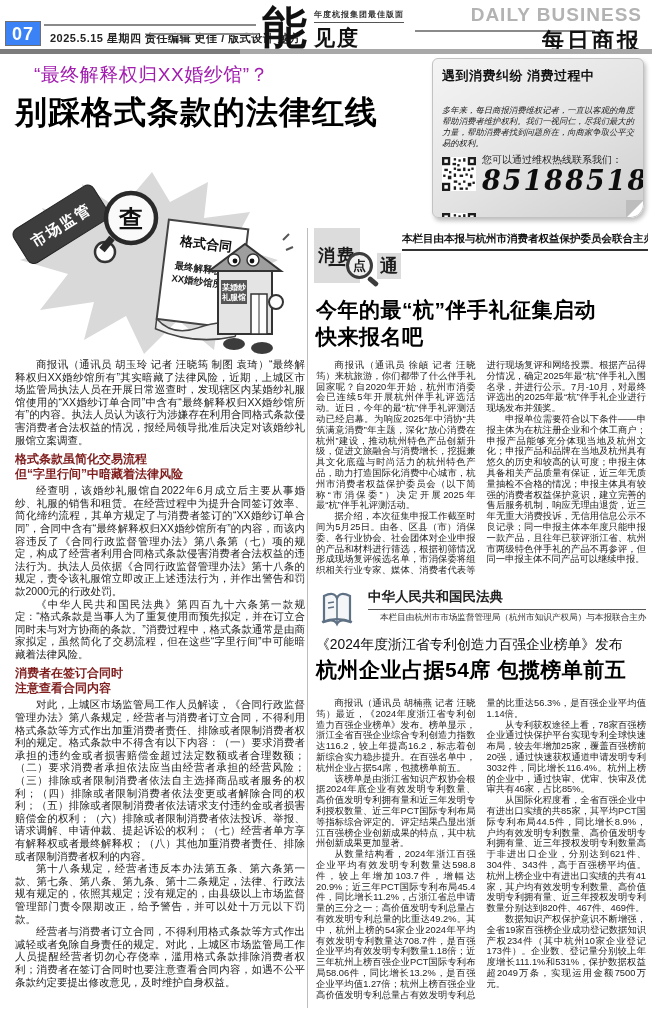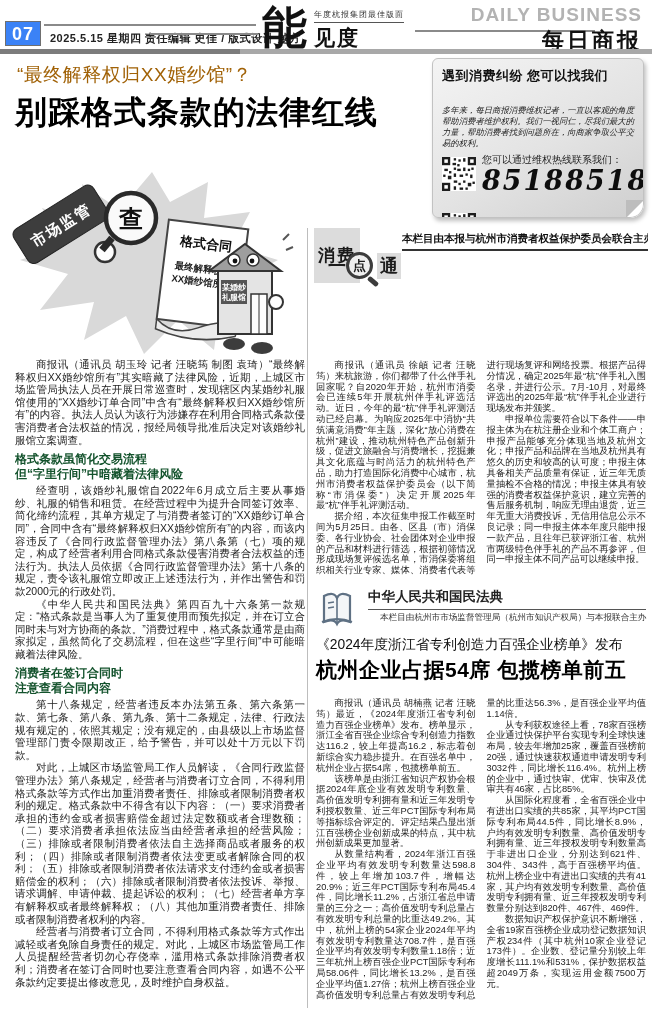--- a/index.html
+++ b/index.html
@@ -8,40 +8,40 @@
   .page { position:relative; width:652px; height:1024px; background:#fff; overflow:hidden; }
 
   
   .pageno { position:absolute; left:5px; top:21px; width:36px; height:25px; background:#3b82f6;
             color:#fff; font-size:18px; font-weight:700; text-align:center; line-height:25px; letter-spacing:1px;
             border:1px solid #6f6f6f; }
   .dateline { position:absolute; left:50px; top:31px; font-size:11px; font-weight:700; color:#222; letter-spacing:.5px; }
   .date-topline { position:absolute; left:44px; top:24px; width:212px; height:2px; background:#8a8a8a; }
   .logo-wrap { position:absolute; left:262px; top:4px; width:150px; height:48px; }
   .logo-char { position:absolute; left:0; top:0; font-size:45px; font-weight:900; line-height:48px; color:#111; }
-  .logo-award { position:absolute; left:52px; top:5px; font-size:8px; color:#333; font-weight:400; letter-spacing:1px;
+  .logo-award { position:absolute; left:52px; top:5px; font-size:8px; color:#333; font-weight:700; letter-spacing:1px;
                 border-bottom:1px solid #555; padding-bottom:2px; white-space:nowrap; }
   .logo-sub { position:absolute; left:52px; top:20px; font-size:21px; font-weight:900; color:#111; letter-spacing:2px; }
   .logo-line-l { position:absolute; left:150px; top:33px; width:108px; height:2px; background:#8a8a8a; }
   .logo-line-r { position:absolute; left:415px; top:30px; width:180px; height:2px; background:#8a8a8a; }
   .mast { position:absolute; right:10px; top:4px; text-align:right; }
   .mast-en { font-size:19px; font-weight:700; color:#b3b3b3; letter-spacing:1px; font-family:"Liberation Sans",sans-serif; }
   .mast-cn { font-size:22px; font-weight:900; color:#111; letter-spacing:3px; font-family:"DejaVu Serif","Liberation Serif",serif; }
   .header-rule { position:absolute; left:0; top:49px; width:652px; height:5px; background:#a8a8a8; }
   .header-rule-dark { position:absolute; left:0; top:49px; width:240px; height:5px; background:#7c7c7c; }
 
   
   .a1 { position:absolute; left:15px; top:62px; width:290px; }
-  .a1-kicker { font-size:19px; color:#a16207; letter-spacing:.5px; margin-left:2px; }
+  .a1-kicker { font-size:19px; color:#a21caf; letter-spacing:.5px; margin-left:19px; }
   .a1-headline { font-size:32px; font-weight:900; letter-spacing:1px; color:#000; margin-top:3px; white-space:nowrap; }
   .cartoon { position:absolute; left:12px; top:168px; width:282px; height:190px; }
   .a1-body { position:absolute; left:15px; top:358px; width:290px; height:652px; overflow:hidden;
              font-size:10.5px; line-height:12.6px; text-align:justify; color:#1d1d1d; }
   .a1-body .para { text-indent:2em; }
-  .a1-body .subhead { font-size:12px; line-height:14.5px; font-weight:700; color:#14532d; margin:6px 0 3px 0; white-space:pre-line; }
+  .a1-body .subhead { font-size:12px; line-height:14.5px; font-weight:700; color:#7f1d1d; margin:6px 0 3px 0; white-space:pre-line; }
 
   .vdivider { position:absolute; left:307px; top:228px; width:1px; height:780px; background:#bdbdbd; }
 
   
   .ad { position:absolute; left:432px; top:58px; width:212px; height:160px;
         background:linear-gradient(150deg,#f4f4f4 0%,#e3e3e3 55%,#cfcfcf 100%);
         border:1px solid #c2c2c2; border-radius:6px 6px 14px 6px; padding:8px 9px 6px 9px; overflow:hidden;
         box-shadow:2px 3px 4px rgba(0,0,0,.25); }
   .ad::after { content:""; position:absolute; right:-1px; bottom:-1px; width:0; height:0;
                border-left:18px solid #bdbdbd; border-bottom:18px solid #fff; }
@@ -152,29 +152,29 @@
   </svg>
 
   <div class="a1-body">
       <p class="para">商报讯（通讯员 胡玉玲 记者 汪晓筠 制图 袁琦）“最终解释权归XX婚纱馆所有”其实暗藏了法律风险，近期，上城区市场监管局执法人员在开展日常巡查时，发现辖区内某婚纱礼服馆使用的“XX婚纱订单合同”中含有“最终解释权归XX婚纱馆所有”的内容。执法人员认为该行为涉嫌存在利用合同格式条款侵害消费者合法权益的情况，报经局领导批准后决定对该婚纱礼服馆立案调查。</p>
       <h3 class="subhead">格式条款虽简化交易流程
 但“字里行间”中暗藏着法律风险</h3>
       <p class="para">经查明，该婚纱礼服馆自2022年6月成立后主要从事婚纱、礼服的销售和租赁。在经营过程中为提升合同签订效率、简化缔约流程，其单方规定了与消费者签订的“XX婚纱订单合同”，合同中含有“最终解释权归XX婚纱馆所有”的内容，而该内容违反了《合同行政监督管理办法》第八条第（七）项的规定，构成了经营者利用合同格式条款侵害消费者合法权益的违法行为。执法人员依据《合同行政监督管理办法》第十八条的规定，责令该礼服馆立即改正上述违法行为，并作出警告和罚款2000元的行政处罚。</p>
       <p class="para">《中华人民共和国民法典》第四百九十六条第一款规定：“格式条款是当事人为了重复使用而预先拟定，并在订立合同时未与对方协商的条款。”消费过程中，格式条款通常是由商家拟定，虽然简化了交易流程，但在这些“字里行间”中可能暗藏着法律风险。</p>
       <h3 class="subhead">消费者在签订合同时
 注意查看合同内容</h3>
+      <p class="para">对此，上城区市场监管局工作人员解读，《合同行政监督管理办法》第八条规定，经营者与消费者订立合同，不得利用格式条款等方式作出加重消费者责任、排除或者限制消费者权利的规定。格式条款中不得含有以下内容：（一）要求消费者承担的违约金或者损害赔偿金超过法定数额或者合理数额；（二）要求消费者承担依法应当由经营者承担的经营风险；（三）排除或者限制消费者依法自主选择商品或者服务的权利；（四）排除或者限制消费者依法变更或者解除合同的权利；（五）排除或者限制消费者依法请求支付违约金或者损害赔偿金的权利；（六）排除或者限制消费者依法投诉、举报、请求调解、申请仲裁、提起诉讼的权利；（七）经营者单方享有解释权或者最终解释权；（八）其他加重消费者责任、排除或者限制消费者权利的内容。</p>
       <p class="para">第十八条规定，经营者违反本办法第五条、第六条第一款、第七条、第八条、第九条、第十二条规定，法律、行政法规有规定的，依照其规定；没有规定的，由县级以上市场监督管理部门责令限期改正，给予警告，并可以处十万元以下罚款。</p>
-      <p class="para">对此，上城区市场监管局工作人员解读，《合同行政监督管理办法》第八条规定，经营者与消费者订立合同，不得利用格式条款等方式作出加重消费者责任、排除或者限制消费者权利的规定。格式条款中不得含有以下内容：（一）要求消费者承担的违约金或者损害赔偿金超过法定数额或者合理数额；（二）要求消费者承担依法应当由经营者承担的经营风险；（三）排除或者限制消费者依法自主选择商品或者服务的权利；（四）排除或者限制消费者依法变更或者解除合同的权利；（五）排除或者限制消费者依法请求支付违约金或者损害赔偿金的权利；（六）排除或者限制消费者依法投诉、举报、请求调解、申请仲裁、提起诉讼的权利；（七）经营者单方享有解释权或者最终解释权；（八）其他加重消费者责任、排除或者限制消费者权利的内容。</p>
       <p class="para">经营者与消费者订立合同，不得利用格式条款等方式作出减轻或者免除自身责任的规定。对此，上城区市场监管局工作人员提醒经营者切勿心存侥幸，滥用格式条款排除消费者权利；消费者在签订合同时也要注意查看合同内容，如遇不公平条款约定要提出修改意见，及时维护自身权益。</p>
     </div>
 
   <div class="vdivider"></div>
 
   <div class="ad">
-    <div class="ad-title">遇到消费纠纷 您可以找我们</div>
+    <div class="ad-title">遇到消费纠纷 消费过程中</div>
     <div class="ad-body">多年来，每日商报消费维权记者，一直以客观的角度帮助消费者维护权利。我们一视同仁，尽我们最大的力量，帮助消费者找到问题所在，向商家争取公平交易的权利。</div>
     <svg width="0" height="0" style="position:absolute">
       <symbol id="qr" viewBox="0 0 29 29">
         <rect width="29" height="29" fill="#fff"></rect>
         <g fill="#1e1e1e">
           <rect x="0" y="0" width="7" height="7"></rect>
             <rect x="22" y="0" width="7" height="7"></rect>
             <rect x="0" y="22" width="7" height="7"></rect>
           <rect x="2" y="2" width="3" height="3" fill="#fff"></rect>
             <rect x="24" y="2" width="3" height="3" fill="#fff"></rect>
@@ -228,20 +228,22 @@
   <div class="c-logo">
     <div class="c-logo-top">消费</div>
     <div class="c-logo-bottom">
       <span class="c-yi">一</span>
       <span class="c-dot">点</span>
       <span class="c-tong">通</span>
     </div>
   </div>
   <div class="c-tagline">本栏目由本报与杭州市消费者权益保护委员会联合主办</div>
 
+  <div class="a2-headline">今年的最“杭”伴手礼征集启动
+快来报名吧</div>
   <div class="a2-body">
       <p class="para">商报讯（通讯员 徐頔 记者 汪晓筠）来杭旅游，你们都带了什么伴手礼回家呢？自2020年开始，杭州市消委会已连续5年开展杭州伴手礼评选活动。近日，今年的最“杭”伴手礼评测活动已经启幕。为响应2025年中消协“共筑满意消费”年主题，深化“放心消费在杭州”建设，推动杭州特色产品创新升级，促进文旅融合与消费增长，挖掘兼具文化底蕴与时尚活力的杭州特色产品，助力打造国际化消费中心城市，杭州市消费者权益保护委员会（以下简称“市消保委”）决定开展2025年最“杭”伴手礼评测活动。</p>
       <p class="para">据介绍，本次征集申报工作截至时间为5月25日。由各、区县（市）消保委、各行业协会、社会团体对企业申报的产品和材料进行筛选，根据初筛情况形成现场复评候选名单，市消保委将组织相关行业专家、媒体、消费者代表等进行现场复评和网络投票。根据产品得分情况，确定2025年最“杭”伴手礼入围名录，并进行公示。7月-10月，对最终评选出的2025年最“杭”伴手礼企业进行现场发布并颁奖。</p>
       <p class="para">申报单位需要符合以下条件——申报主体为在杭注册企业和个体工商户；申报产品能够充分体现当地及杭州文化；申报产品和品牌在当地及杭州具有悠久的历史和较高的认可度；申报主体具备相关产品质量有保证，近三年无质量抽检不合格的情况；申报主体具有较强的消费者权益保护意识，建立完善的售后服务机制，响应无理由退货，近三年无重大消费投诉，无信用信息公示不良记录；同一申报主体本年度只能申报一款产品，且往年已获评浙江省、杭州市两级特色伴手礼的产品不再参评，但同一申报主体不同产品可以继续申报。</p>
     </div>
 
   <div class="ip-head">
     <svg class="ip-icon" width="38" height="40" viewBox="0 0 38 40">
       <path d="M6,6 q10,-5 13,2 q3,-7 13,-2 l0,26 q-10,-4 -13,2 q-3,-6 -13,-2 z" fill="#f4f6f8" stroke="#5f7184" stroke-width="2.2"></path>
       <line x1="19" y1="8" x2="19" y2="33" stroke="#5f7184" stroke-width="1.6"></line>

